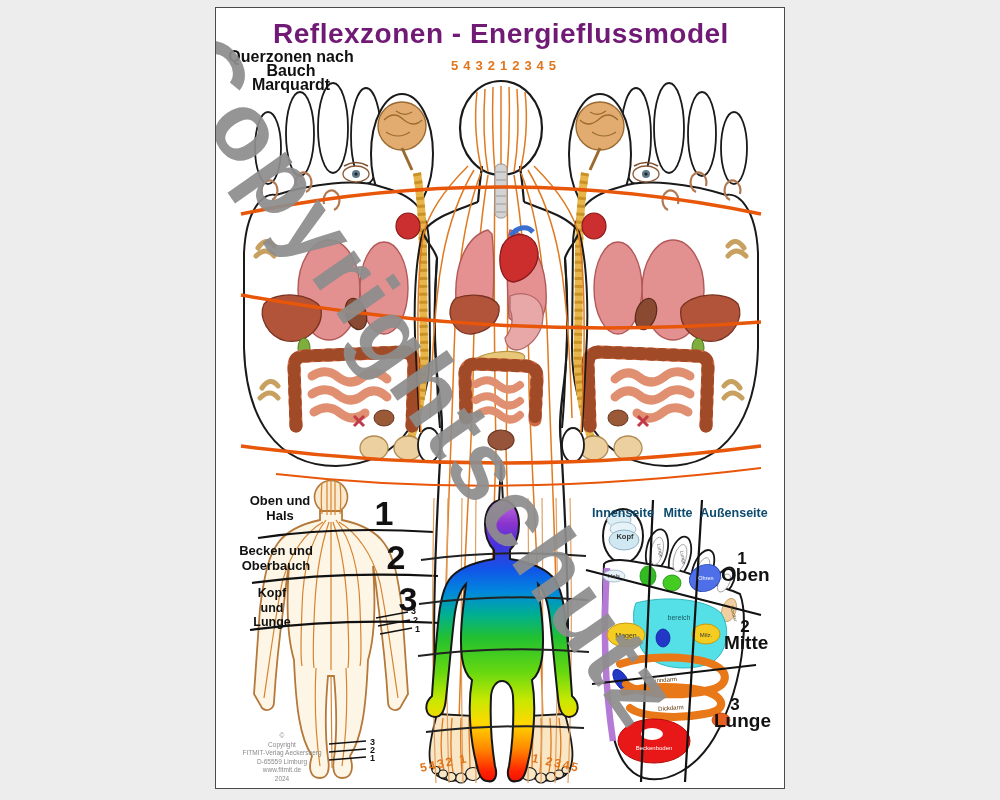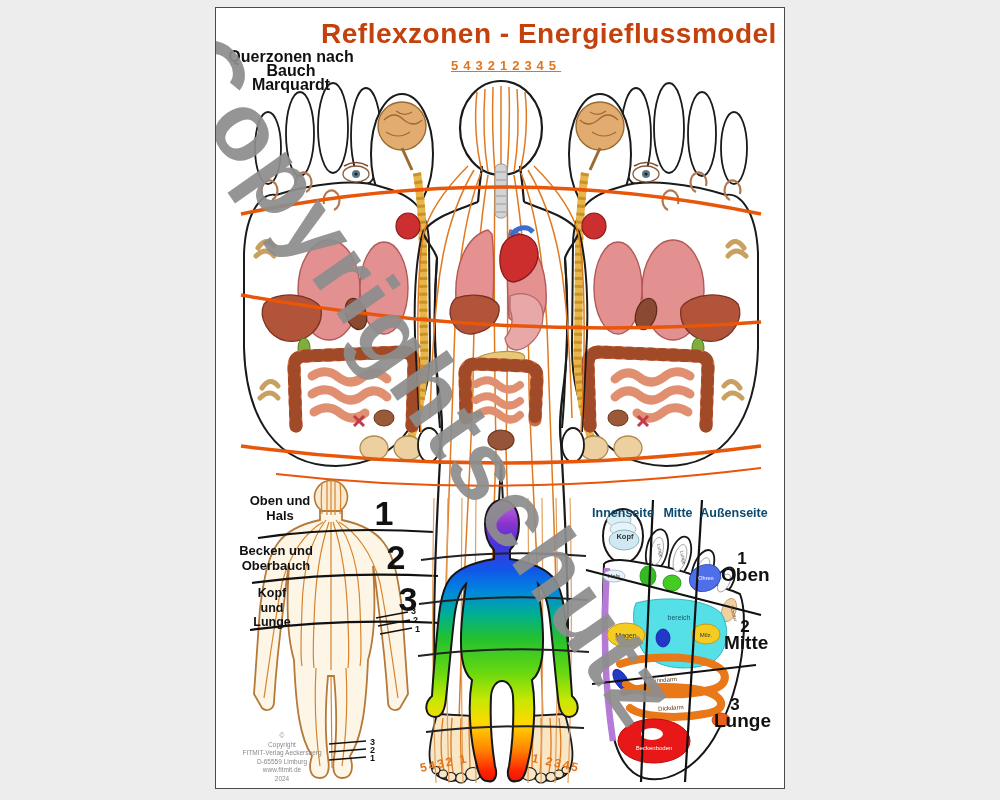--- a/index.html
+++ b/index.html
@@ -4,21 +4,21 @@
 <style>
   * { margin:0; padding:0; box-sizing:border-box; }
   html,body { width:1000px; height:800px; background:#ededed;
               font-family:"Liberation Sans","DejaVu Sans",sans-serif; }
   .abs { position:absolute; }
   #stage { position:relative; width:1000px; height:800px; overflow:hidden; }
   #poster { position:absolute; left:215px; top:7px; width:570px; height:782px;
             background:#ffffff; border:1.5px solid #4a4a4a; overflow:hidden; }
   #artwork { position:absolute; left:0; top:0; width:570px; height:782px; }
   .title { width:570px; top:10px; left:0; text-align:center;
-           font-size:28px; font-weight:bold; color:#c2410c; letter-spacing:0.5px;margin-left:48px; }
+           font-size:28px; font-weight:bold; color:#701a75; letter-spacing:0.5px; }
   .subhead { font-size:16px; font-weight:bold; color:#111; line-height:14px; text-align:center; }
   .orange-nums { color:#e0751c; font-weight:bold; font-size:13px; letter-spacing:5px;
                  text-align:center; white-space:nowrap; }
   .zone-label { font-size:13px; font-weight:bold; color:#111; line-height:14.5px; text-align:center; }
   .zone-num { font-size:34px; font-weight:bold; color:#111; text-align:center; }
   .tick-num { font-size:9px; font-weight:bold; color:#111; }
   .col-label { font-size:12.5px; font-weight:bold; color:#0c4a6e; text-align:center;margin-top:24px; }
   .level { text-align:center; color:#111; font-weight:bold; }
   .level .n { font-size:17px; line-height:17px; }
   .level .t { font-size:19px; line-height:15px; }
@@ -280,21 +280,21 @@
     </g>
   </svg>
 
   <div class="abs title">Reflexzonen - Energieflussmodel</div>
 
   <div class="abs subhead" style="left:10px; top:42px; width:130px;">
     <div>Querzonen nach</div>
     <div>Bauch Marquardt</div>
   </div>
 
-  <div class="abs orange-nums" style="left:235px; top:50px; width:100px;text-decoration:underline;">543212345</div>
+  <div class="abs orange-nums" style="left:235px; top:50px; width:100px;">543212345</div>
 
   <div class="abs zone-label" style="left:16px; top:486px; width:96px;">
     <div>Oben und</div>
     <div>Hals</div>
   </div>
   <div class="abs zone-num" style="left:150px; top:486px; width:36px;">1</div>
   <div class="abs zone-label" style="left:8px; top:536px; width:104px;">
     <div>Becken und</div>
     <div>Oberbauch</div>
   </div>

